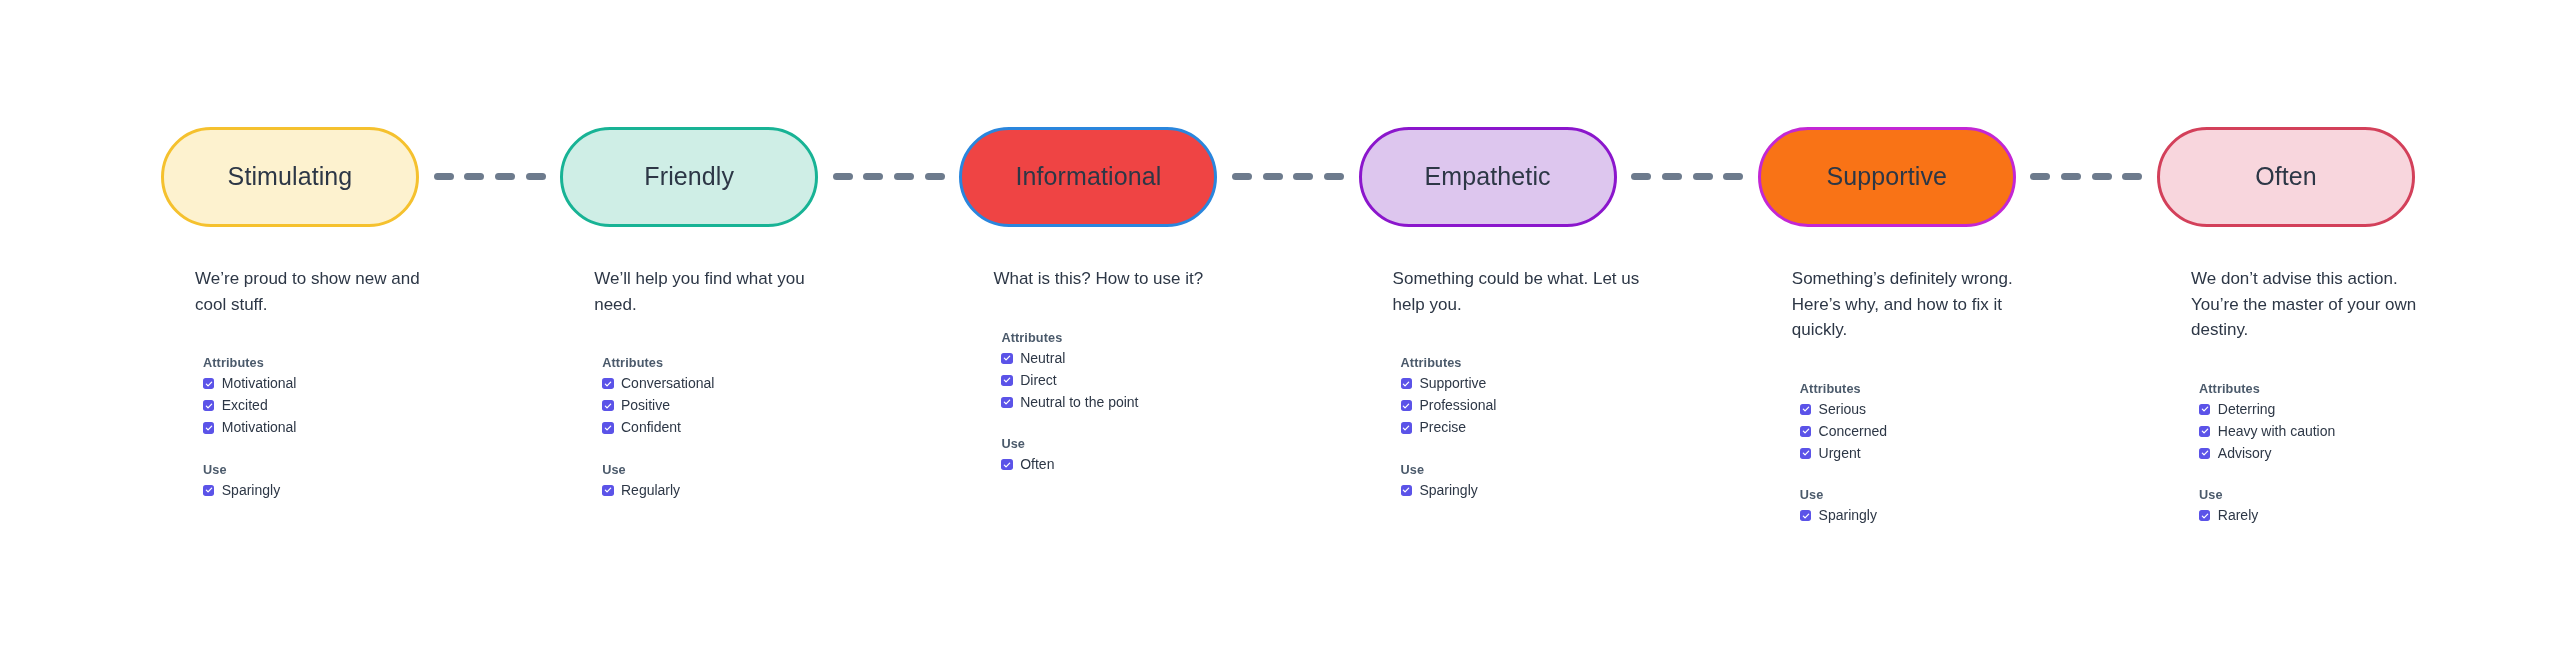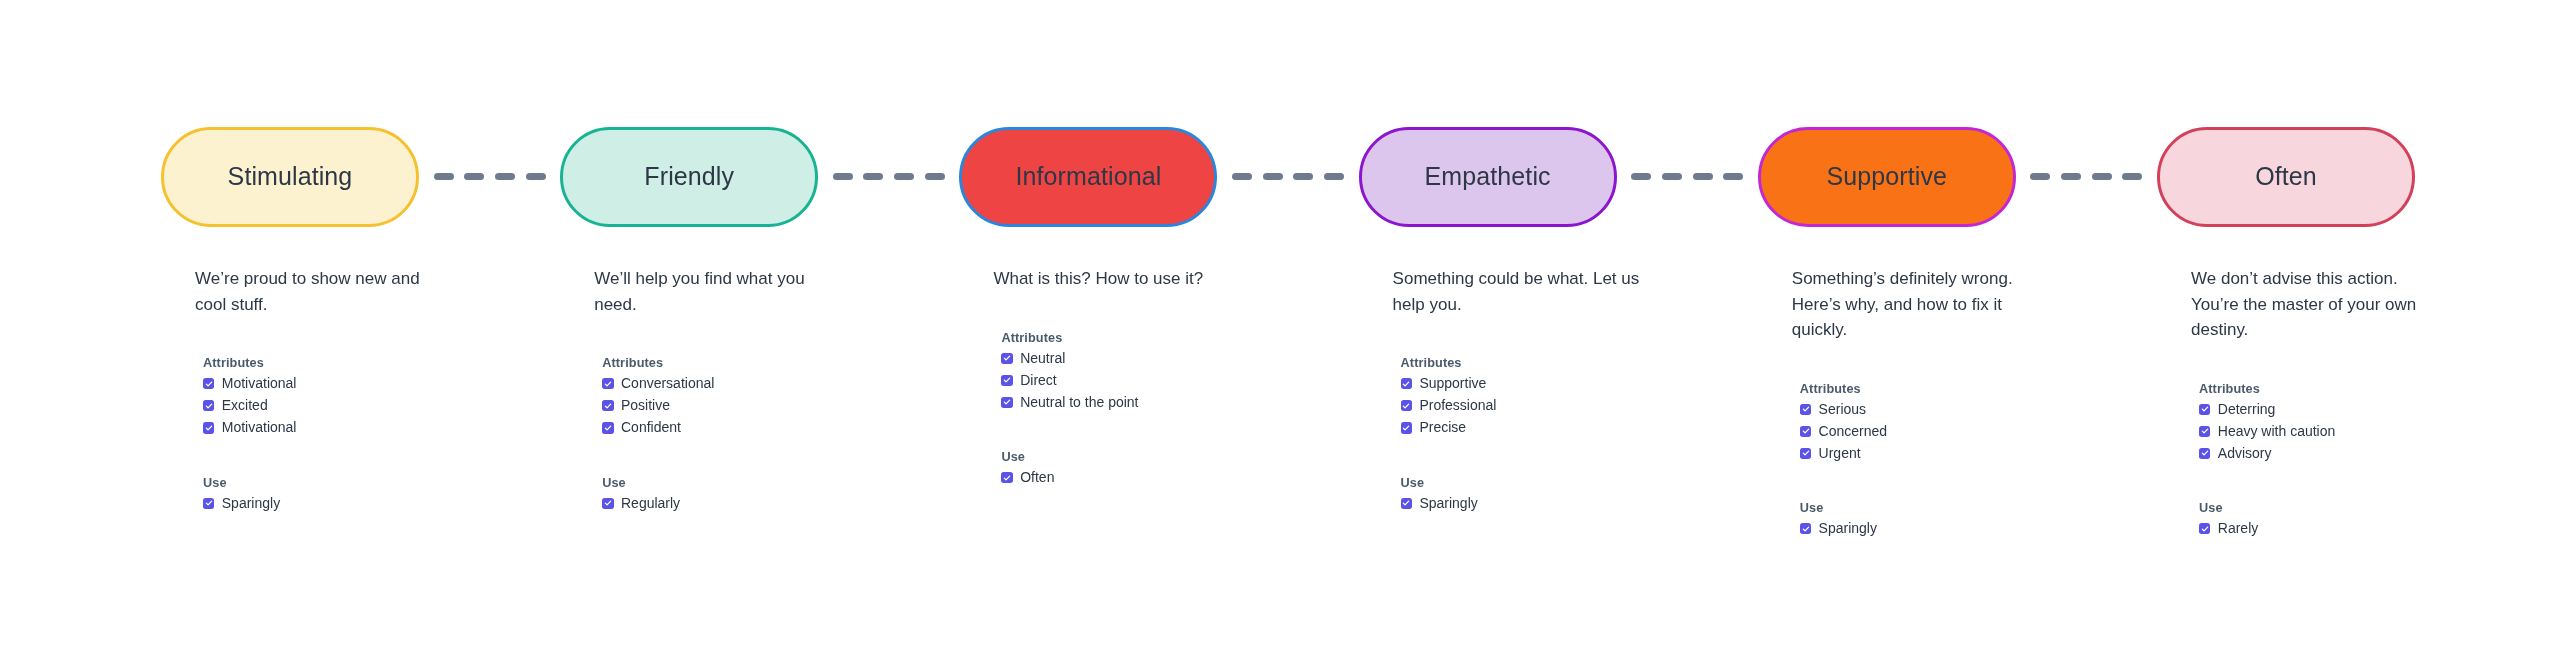--- a/index.html
+++ b/index.html
@@ -104,21 +104,21 @@
 
   .meta-heading {
     font-size: 12.7px;
     font-weight: bold;
     color: #4b5a6b;
     margin: 0 0 6px 0;
     letter-spacing: 0.1px;
   }
 
   .meta-heading.use-heading {
-    margin-top: 40px;
+    margin-top: 27px;
   }
 
   .check-row {
     display: flex;
     align-items: center;
     gap: 7.4px;
     margin-bottom: 6.7px;
     white-space: nowrap;
   }
 

